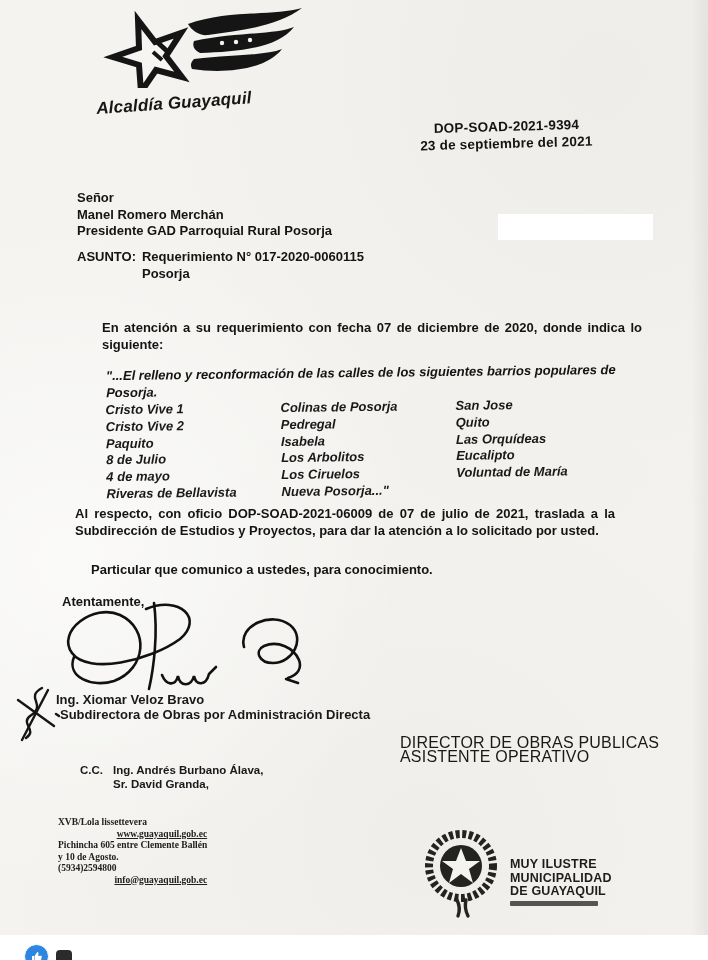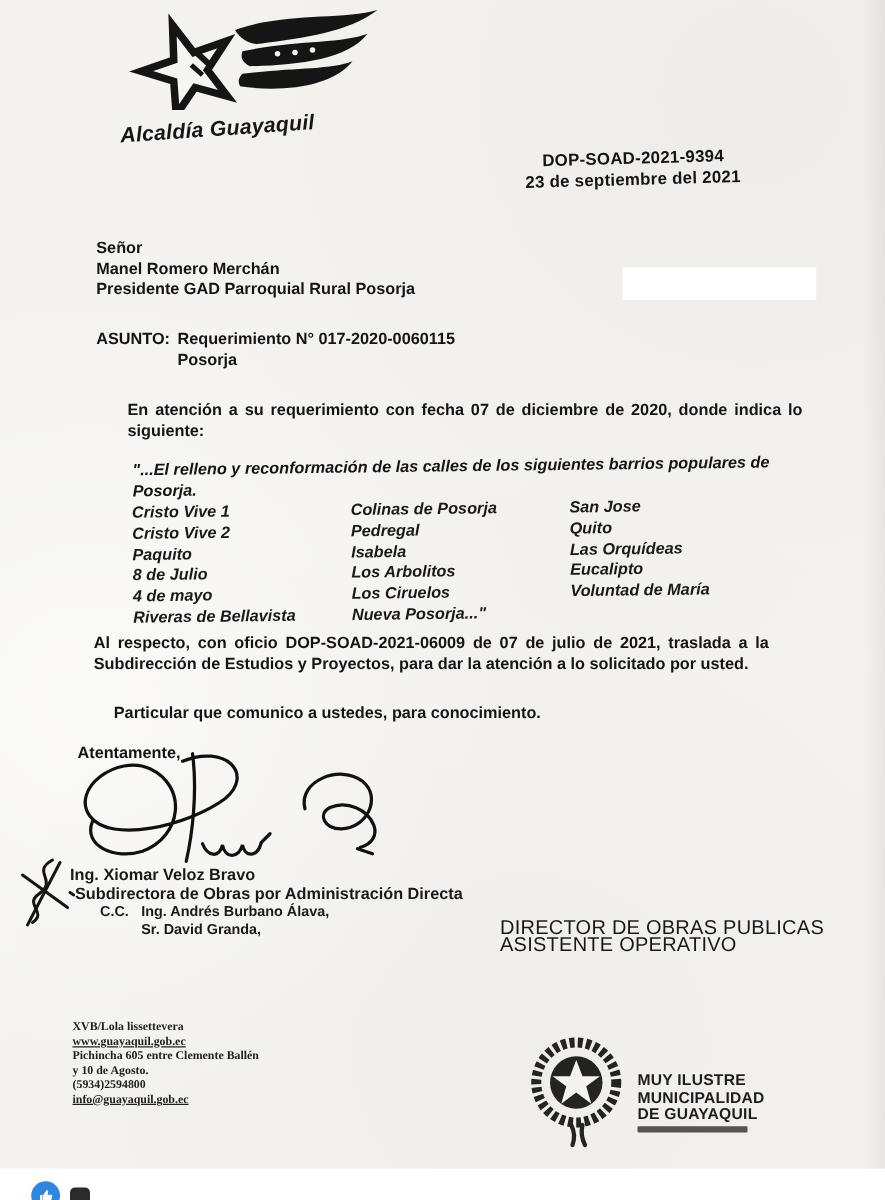--- a/index.html
+++ b/index.html
@@ -54,21 +54,21 @@
   .col3{width:170px;}
 
   .sig-name{font-size:13px;font-weight:700;line-height:15px;}
   .cc{display:flex;gap:10px;font-size:11.5px;font-weight:700;line-height:13.5px;}
   .titles-right{font-size:16px;font-weight:400;line-height:14px;letter-spacing:.2px;}
 
   .footer-small{
     font-family:"Liberation Serif",serif;
     font-size:9.5px;font-weight:700;line-height:11.5px;color:#20201e;
   }
-  .footer-small .u{text-decoration:underline;}
+  .footer-small .u{text-decoration:underline;text-align:right;}
 
   .seal-text{font-size:12.5px;font-weight:700;line-height:13.5px;letter-spacing:.2px;color:#1d1d1d;}
   .seal-tag{
     margin-top:2px;height:5px;width:88px;background:#3a3a38;
     border-radius:1px;opacity:.85;overflow:hidden;
     font-size:4px;color:#3a3a38;
   }
 
   .fb-strip{position:absolute;left:0;top:935px;width:708px;height:25px;background:#ffffff;}
   .like-btn{
@@ -111,21 +111,21 @@
     <div class="code">DOP-SOAD-2021-9394</div>
     <div>23 de septiembre del 2021</div>
   </div>
 
   <div class="abs b13" style="left:77px;top:190px;">
     <div>Señor</div>
     <div>Manel Romero Merchán</div>
     <div>Presidente GAD Parroquial Rural Posorja</div>
   </div>
 
-  <div class="abs b13 subject" style="left:77px;top:263px;">
+  <div class="abs b13 subject" style="left:77px;top:249px;">
     <span class="lbl">ASUNTO:</span>
     <span>
       <div>Requerimiento N° 017-2020-0060115</div>
       <div>Posorja</div>
     </span>
   </div>
 
   <div class="abs b13 just" style="left:75px;top:320px;width:540px;margin-left:27px;">En atención a su requerimiento con fecha 07 de diciembre de 2020, donde indica lo siguiente:</div>
 
   <div class="abs quote" style="left:106px;top:365px;width:520px;">"...El relleno y reconformación de las calles de los siguientes barrios populares de Posorja.</div>
@@ -179,21 +179,21 @@
       <path d="M36,6 L10,56"></path>
       <path d="M44,30 l3,2"></path>
     </g>
   </svg>
 
   <div class="abs sig-name" style="left:56px;top:692px;">
     <div>Ing. Xiomar Veloz Bravo</div>
     <div style="margin-left:4px;">Subdirectora de Obras por Administración Directa</div>
   </div>
 
-  <div class="abs cc" style="left:80px;top:724px;justify-content:space-between;">
+  <div class="abs cc" style="left:80px;top:764px;justify-content:space-between;">
     <span>C.C.</span>
     <span>
       <div>Ing. Andrés Burbano Álava,</div>
       <div>Sr. David Granda,</div>
     </span>
   </div>
 
   <div class="abs titles-right" style="left:400px;top:736px;">
     <div>DIRECTOR DE OBRAS PUBLICAS</div>
     <div>ASISTENTE OPERATIVO</div>

